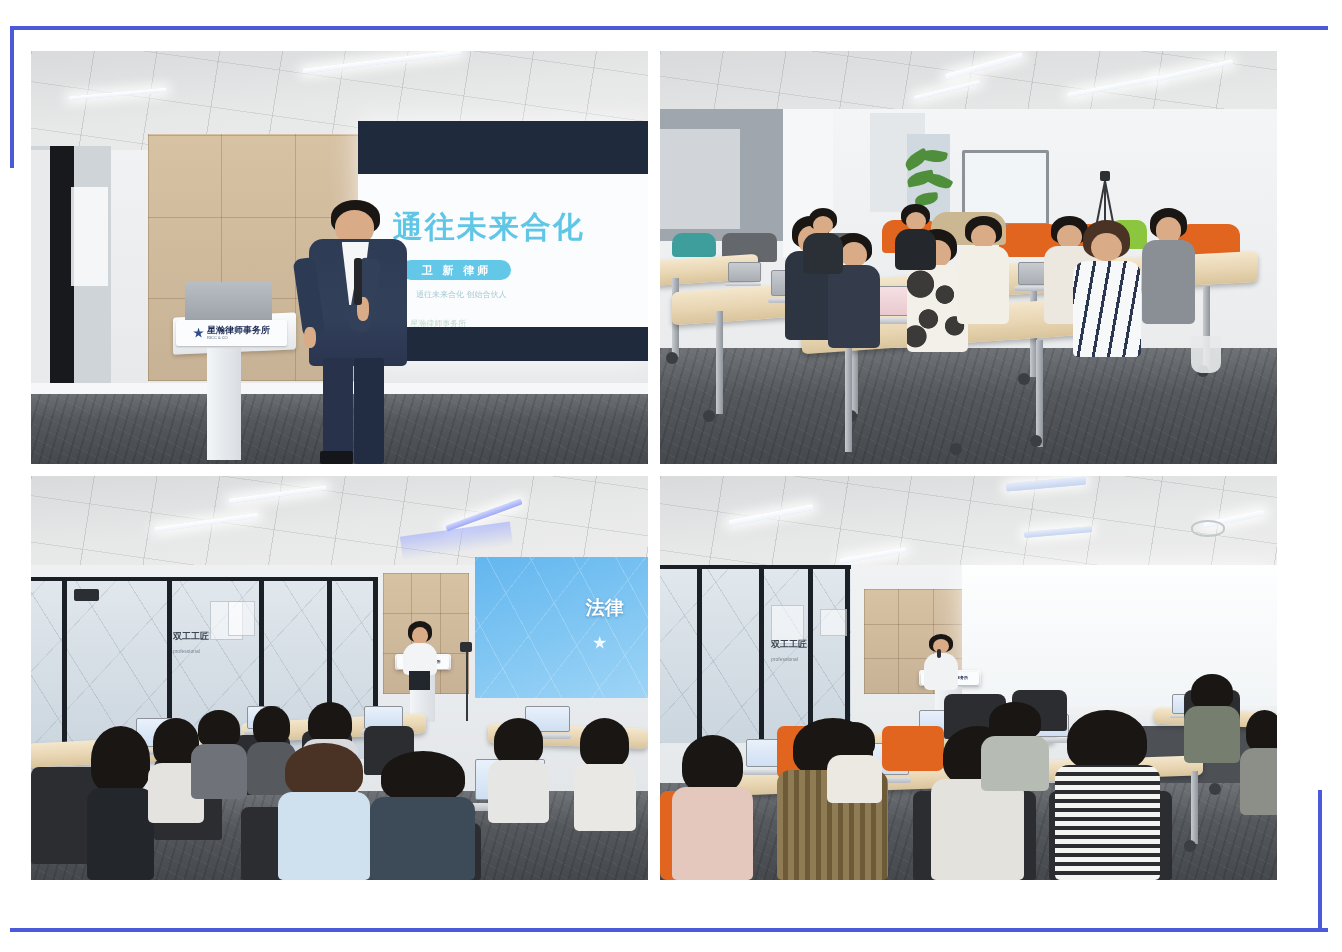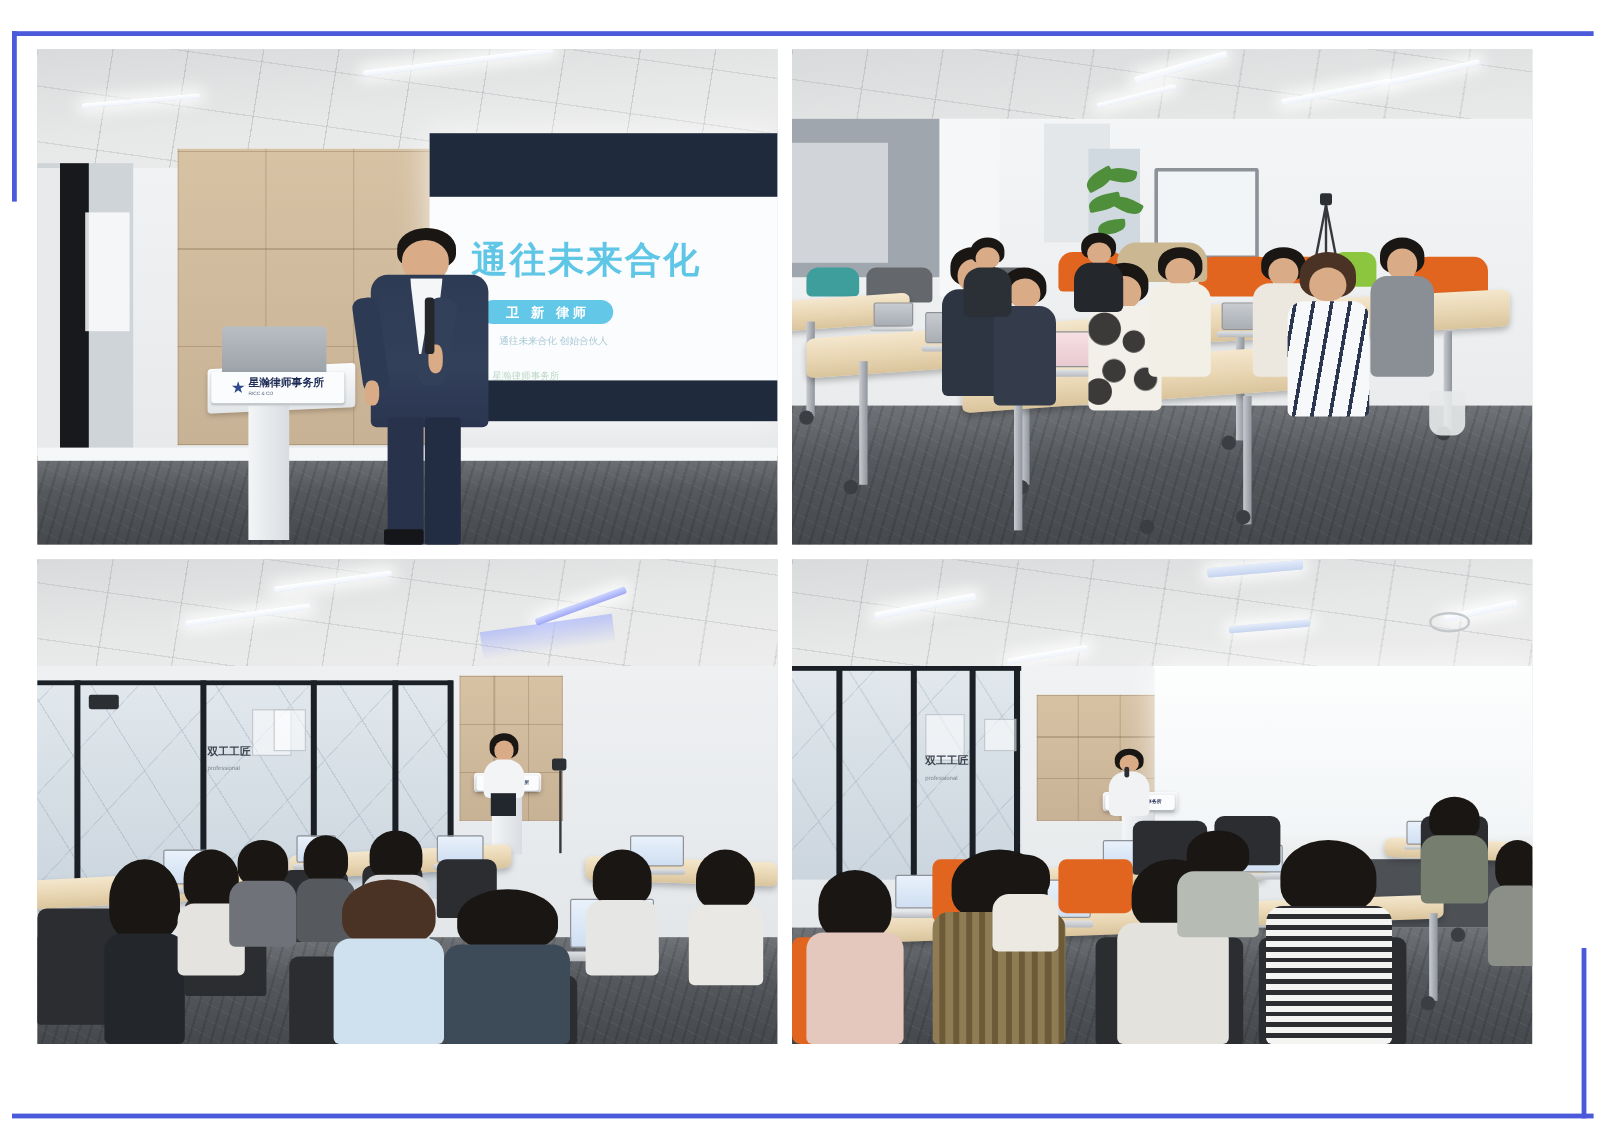--- a/index.html
+++ b/index.html
@@ -14,21 +14,21 @@
   .page{position:absolute;inset:0;background:#fff;}
 
   
   .rule-top{position:absolute;left:10px;top:26px;width:1318px;height:4px;background:var(--accent);}
   .rule-bottom{position:absolute;left:10px;top:928px;width:1318px;height:4px;background:var(--accent);}
   .bracket-tl-v{position:absolute;left:10px;top:26px;width:4px;height:142px;background:var(--accent);}
   .bracket-br-v{position:absolute;left:1318px;top:790px;width:4px;height:142px;background:var(--accent);}
 
   
   .grid{
-    position:absolute;left:31px;top:41px;width:1254px;height:844px;
+    position:absolute;left:31px;top:51px;width:1254px;height:844px;
     display:grid;
     grid-template-columns:617px 617px;
     grid-template-rows:413px 404px;
     column-gap:20px;row-gap:27px;gap:12px;
   }
   .photo{
     position:relative;overflow:hidden;background:#d8dadd;
   }
 
   
@@ -373,20 +373,27 @@
       <div class="mullion" style="left:37%;top:25%;height:45%;"></div>
       <div class="mullion" style="left:48%;top:25%;height:45%;"></div>
       <div class="mullion" style="left:55.5%;top:25%;height:45%;"></div>
       <div class="glassposter" style="left:29%;top:31%;width:5%;height:9%;"></div>
       <div class="glassposter" style="left:32%;top:31%;width:4%;height:8%;"></div>
       <div class="glass-cn" style="left:23%;top:38%;font-size:9px;">双工工匠</div>
       <div class="glass-en" style="left:23%;top:42.5%;font-size:5px;">professional</div>
       <div style="position:absolute;left:7%;top:28%;width:4%;height:3%;background:#2b2e33;border-radius:2px;"></div>
 
       <div class="woodwall" style="left:57%;top:24%;width:14%;height:30%;"></div>
+      <div class="bluescreen" style="left:72%;top:20%;width:28%;height:35%;">
+        <div style="position:absolute;inset:0;opacity:.28;
+             background:repeating-linear-gradient(62deg,rgba(255,255,255,.7) 0 1px,transparent 1px 38px),
+                        repeating-linear-gradient(-52deg,rgba(255,255,255,.6) 0 1px,transparent 1px 44px);"></div>
+        <div class="slide-title-b" style="left:64%;top:27%;font-size:19px;">法律</div>
+        <span class="star" style="position:absolute;left:68%;top:56%;width:14px;height:14px;background:rgba(255,255,255,.88);"></span>
+      </div>
 
       <div class="floor" style="height:22%;">
           <div class="floor-tex"></div>
         </div>
 
       <div class="podium" style="left:59%;top:44%;width:9%;height:4%;"></div>
       <div class="podium-col" style="left:61.5%;top:47%;width:4%;height:14%;"></div>
       <div class="plaque" style="left:59.3%;top:44.5%;width:8.4%;height:3.2%;">
         <span class="star" style="width:5px;height:5px;flex:0 0 auto;"></span>
         <span class="ptext" style="font-size:4px;">星瀚律师事务所</span>

